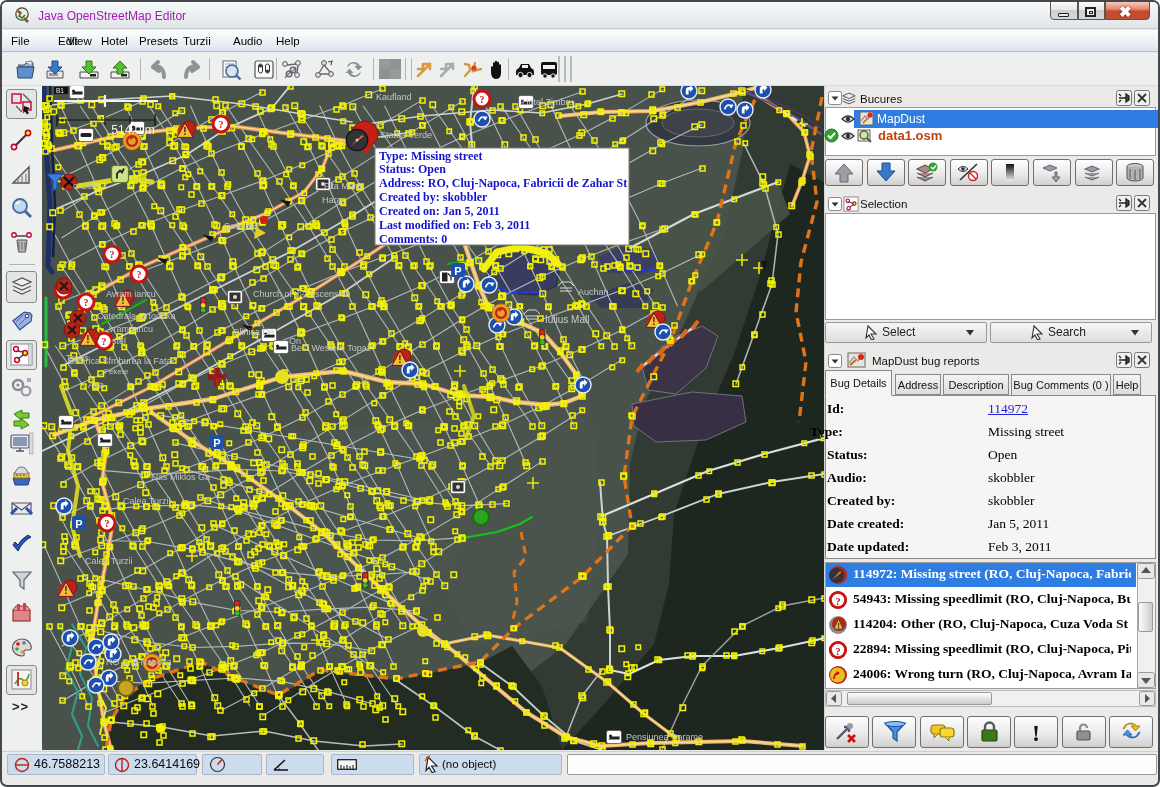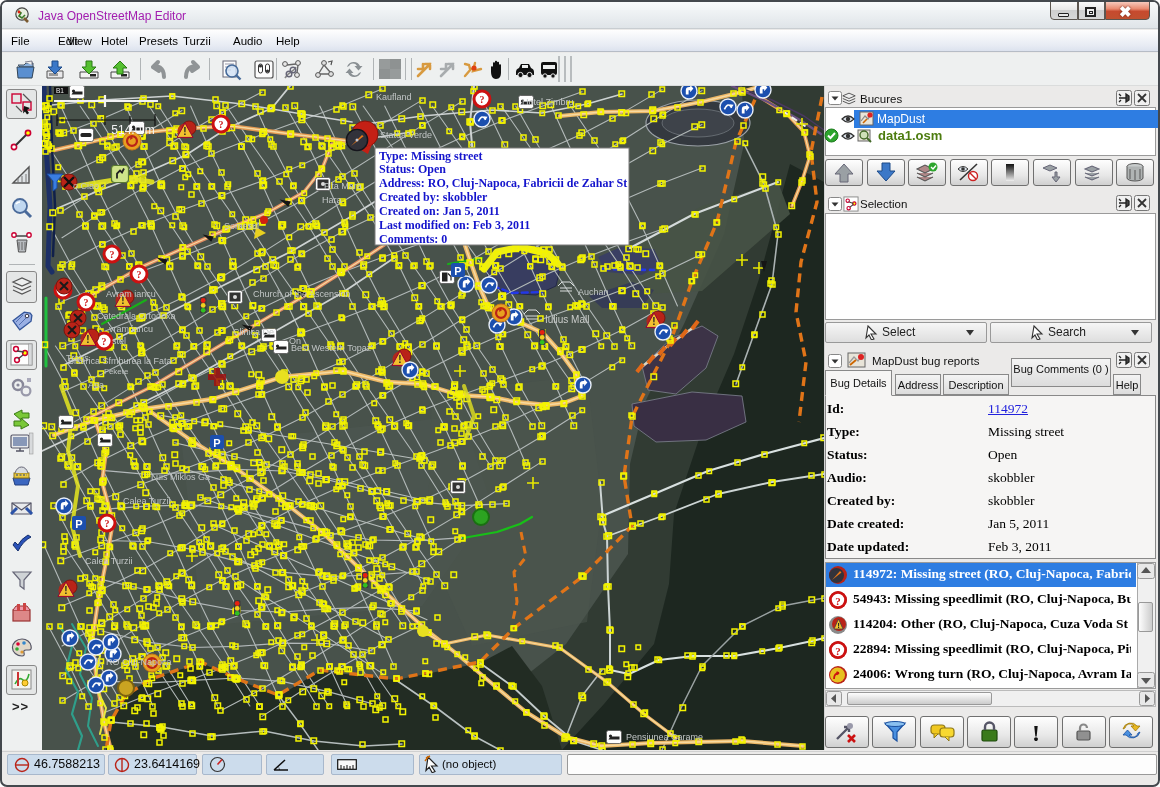--- a/index.html
+++ b/index.html
@@ -2911,21 +2911,21 @@
     </svg>
     <svg class="abs" style="left:839px;top:128px" width="14" height="12" viewBox="0 0 14 12">
       <path d="M1 6 Q7 0 13 6 Q7 12 1 6 Z" fill="#dfe6ee" stroke="#333" stroke-width="1.2"></path>
       <circle cx="7" cy="6" r="2.2" fill="#333"></circle>
     </svg>
     <svg class="abs" style="left:855px;top:126px" width="15" height="15" viewBox="0 0 15 15">
       <rect x="1" y="2" width="12" height="11" fill="#e8e4d8" stroke="#666"></rect>
       <circle cx="7" cy="7" r="4" fill="#cfe0b8" stroke="#456a2a" stroke-width="1.4"></circle>
       <path d="M10 10 l4 4" stroke="#456a2a" stroke-width="2"></path>
     </svg>
-    <div class="abs" style="left:876px;top:126px;font-size:13px;font-weight:bold;color:#4d7c0f">data1.osm</div>
+    <div class="abs" style="left:876px;top:126px;font-size:13px;font-weight:bold;color:#c2410c">data1.osm</div>
     <div class="abs gbtn" style="left:823px;top:157px;width:38px;height:27px"></div>
     <div class="abs gbtn" style="left:865px;top:157px;width:38px;height:27px"></div>
     <div class="abs gbtn" style="left:906px;top:157px;width:38px;height:27px"></div>
     <div class="abs gbtn" style="left:948px;top:157px;width:38px;height:27px"></div>
     <div class="abs gbtn" style="left:989px;top:157px;width:38px;height:27px"></div>
     <div class="abs gbtn" style="left:1031px;top:157px;width:38px;height:27px"></div>
     <div class="abs gbtn" style="left:1073px;top:157px;width:38px;height:27px"></div>
     <div class="abs gbtn" style="left:1114px;top:157px;width:38px;height:27px"></div>
     <svg class="abs" style="left:830px;top:160px" width="24" height="21" viewBox="0 0 24 21">
       <path d="M8 20 L16 20 L16 12 L21 12 L12 2 L3 12 L8 12 Z" fill="#9aa0a4" stroke="#667"></path>
@@ -3018,26 +3018,26 @@
       <rect x="0.5" y="0.5" width="15" height="15" rx="2" fill="#f0f0f0" stroke="#777"></rect>
       <path d="M3 8 h7 M10 4 v8 l3 -2 v-4 Z M5 6 l-2 -2 M5 10 l-2 2" stroke="#222" stroke-width="1.3" fill="#444"></path>
     </svg>
     <svg class="abs" style="left:1132px;top:350px" width="16" height="16" viewBox="0 0 16 16">
       <rect x="0.5" y="0.5" width="15" height="15" rx="2" fill="#f0f0f0" stroke="#777"></rect>
       <path d="M4 4 l8 8 M12 4 l-8 8" stroke="#333" stroke-width="1.8"></path>
     </svg>
     <div class="abs tab" style="left:823px;top:368px;width:67px;height:26px;background:#f6f5f4;border-bottom:1px solid #f6f5f4;font-weight:400;line-height:25px;z-index:3">Bug Details</div>
     <div class="abs tab" style="left:893px;top:372px;width:46px;height:21px;line-height:20px">Address</div>
     <div class="abs tab" style="left:941px;top:372px;width:66px;height:21px;line-height:20px">Description</div>
-    <div class="abs tab" style="left:1009px;top:356px;width:100px;height:29px;line-height:20px">Bug Comments (0 )</div>
+    <div class="abs tab" style="left:1009px;top:372px;width:100px;height:29px;line-height:20px">Bug Comments (0 )</div>
     <div class="abs tab" style="left:1111px;top:372px;width:28px;height:21px;line-height:20px">Help</div>
     <div class="abs" style="left:823px;top:393px;width:331px;height:164px;background:#f6f5f4;border:1px solid #898989;z-index:1"></div>
     <div class="abs fl" style="left:825px;top:399px;z-index:4">Id:</div>
     <div class="abs fv" style="left:986px;top:399px;z-index:4;color:#2222dd;text-decoration:underline">114972</div>
-    <div class="abs fl" style="left:825px;top:422px;z-index:4">Type:</div>
+    <div class="abs fl" style="left:808px;top:422px;z-index:4">Type:</div>
     <div class="abs fv" style="left:986px;top:422px;z-index:4;">Missing street</div>
     <div class="abs fl" style="left:825px;top:445px;z-index:4">Status:</div>
     <div class="abs fv" style="left:986px;top:445px;z-index:4;">Open</div>
     <div class="abs fl" style="left:825px;top:468px;z-index:4">Audio:</div>
     <div class="abs fv" style="left:986px;top:468px;z-index:4;">skobbler</div>
     <div class="abs fl" style="left:825px;top:491px;z-index:4">Created by:</div>
     <div class="abs fv" style="left:986px;top:491px;z-index:4;">skobbler</div>
     <div class="abs fl" style="left:825px;top:514px;z-index:4">Date created:</div>
     <div class="abs fv" style="left:986px;top:514px;z-index:4;">Jan 5, 2011</div>
     <div class="abs fl" style="left:825px;top:537px;z-index:4">Date updated:</div>

